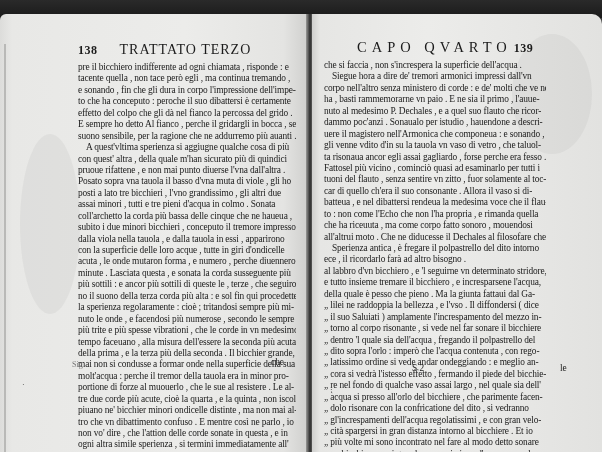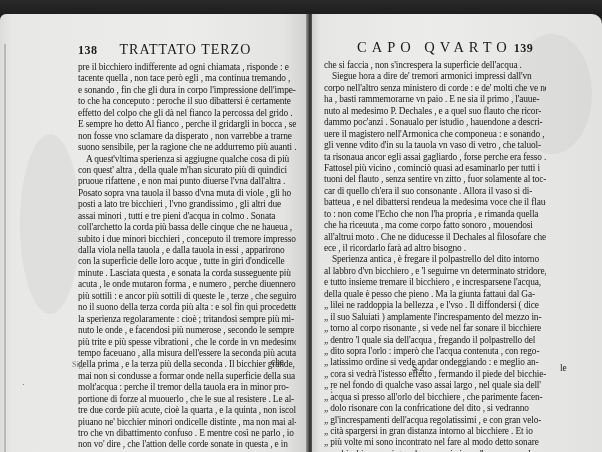--- a/index.html
+++ b/index.html
@@ -87,34 +87,33 @@
     <div class="header-row">
       <span class="pgnum">138</span>
       <span class="running-head">TRATTATO TERZO</span>
     </div>
     <span class="line">pre il bicchiero indifferente ad ogni chiamata , risponde : e</span>
     <span class="line">tacente quella , non tace però egli , ma continua tremando ,</span>
     <span class="line">e sonando , fin che gli dura in corpo l'impressione dell'impe-</span>
     <span class="line">to che ha conceputo : peroche il suo dibattersi è certamente</span>
     <span class="line">effetto del colpo che gli dà nel fianco la percossa del grido .</span>
     <span class="line">E sempre ho detto Al fianco , perche il gridargli in bocca , se</span>
-    <span class="line">non fosse vno sclamare da disperato , non varrebbe a trarne</span>
     <span class="line">suono sensibile, per la ragione che ne addurremo più auanti .</span>
     <span class="line indent">A quest'vltima sperienza si aggiugne qualche cosa di più</span>
     <span class="line">con quest' altra , della quale m'han sicurato più di quindici</span>
     <span class="line">pruoue rifattene , e non mai punto diuerse l'vna dall'altra .</span>
     <span class="line">Posato sopra vna tauola il basso d'vna muta di viole , gli ho</span>
     <span class="line">posti a lato tre bicchieri , l'vno grandissimo , gli altri due</span>
     <span class="line">assai minori , tutti e tre pieni d'acqua in colmo . Sonata</span>
     <span class="line">coll'archetto la corda più bassa delle cinque che ne haueua ,</span>
     <span class="line">subito i due minori bicchieri , conceputo il tremore impresso</span>
     <span class="line">dalla viola nella tauola , e dalla tauola in essi , apparirono</span>
     <span class="line">con la superficie delle loro acque , tutte in giri d'ondicelle</span>
+    <span class="line">acuta , le onde mutaron forma , e numero , perche diuennero</span>
     <span class="line">minute . Lasciata questa , e sonata la corda susseguente più</span>
-    <span class="line">acuta , le onde mutaron forma , e numero , perche diuennero</span>
     <span class="line">più sottili : e ancor più sottili di queste le , terze , che seguiro-</span>
     <span class="line">no il suono della terza corda più alta : e sol fin qui procedette</span>
     <span class="line">la sperienza regolaramente : cioè ; tritandosi sempre più mi-</span>
     <span class="line">nuto le onde , e facendosi più numerose , secondo le sempre</span>
     <span class="line">più trite e più spesse vibrationi , che le corde in vn medesimo</span>
     <span class="line">tempo faceuano , alla misura dell'essere la seconda più acuta</span>
     <span class="line">della prima , e la terza più della seconda . Il bicchier grande,</span>
     <span class="line">mai non si condusse a formar onde nella superficie della sua</span>
     <span class="line">molt'acqua : perche il tremor della tauola era in minor pro-</span>
     <span class="line">portione di forze al muouerlo , che le sue al resistere . Le al-</span>
@@ -148,22 +147,22 @@
     <span class="line">uere il magistero nell'Armonica che componeua : e sonando ,</span>
     <span class="line">gli venne vdito d'in su la tauola vn vaso di vetro , che taluol-</span>
     <span class="line">ta risonaua ancor egli assai gagliardo , forse perche era fesso .</span>
     <span class="line">Fattosel più vicino , cominciò quasi ad esaminarlo per tutti i</span>
     <span class="line">tuoni del flauto , senza sentire vn zitto , fuor solamente al toc-</span>
     <span class="line">car di quello ch'era il suo consonante . Allora il vaso si di-</span>
     <span class="line">batteua , e nel dibattersi rendeua la medesima voce che il flau-</span>
     <span class="line">to : non come l'Echo che non l'ha propria , e rimanda quella</span>
     <span class="line">che ha riceuuta , ma come corpo fatto sonoro , mouendosi</span>
     <span class="line">all'altrui moto . Che ne diducesse il Dechales al filosofare che</span>
+    <span class="line indent">Sperienza antica , è fregare il polpastrello del dito intorno</span>
     <span class="line">ece , il ricordarlo farà ad altro bisogno .</span>
-    <span class="line indent">Sperienza antica , è fregare il polpastrello del dito intorno</span>
     <span class="line">al labbro d'vn bicchiero , e 'l seguirne vn determinato stridore,</span>
     <span class="line">e tutto insieme tremare il bicchiero , e incresparsene l'acqua,</span>
     <span class="line">della quale è pesso che pieno . Ma la giunta fattaui dal Ga-</span>
     <span class="line">„ lilei ne raddoppia la bellezza , e l'vso . Il diffondersi ( dice</span>
     <span class="line">„ il suo Saluiati ) amplamente l'increspamento del mezzo in-</span>
     <span class="line">„ torno al corpo risonante , si vede nel far sonare il bicchiere</span>
     <span class="line">„ dentro 'l quale sia dell'acqua , fregando il polpastrello del</span>
     <span class="line">„ dito sopra l'orlo : imperò che l'acqua contenuta , con rego-</span>
     <span class="line">„ latissimo ordine si vede andar ondeggiando : e meglio an-</span>
     <span class="line">„ cora si vedrà l'istesso effetto , fermando il piede del bicchie-</span>

